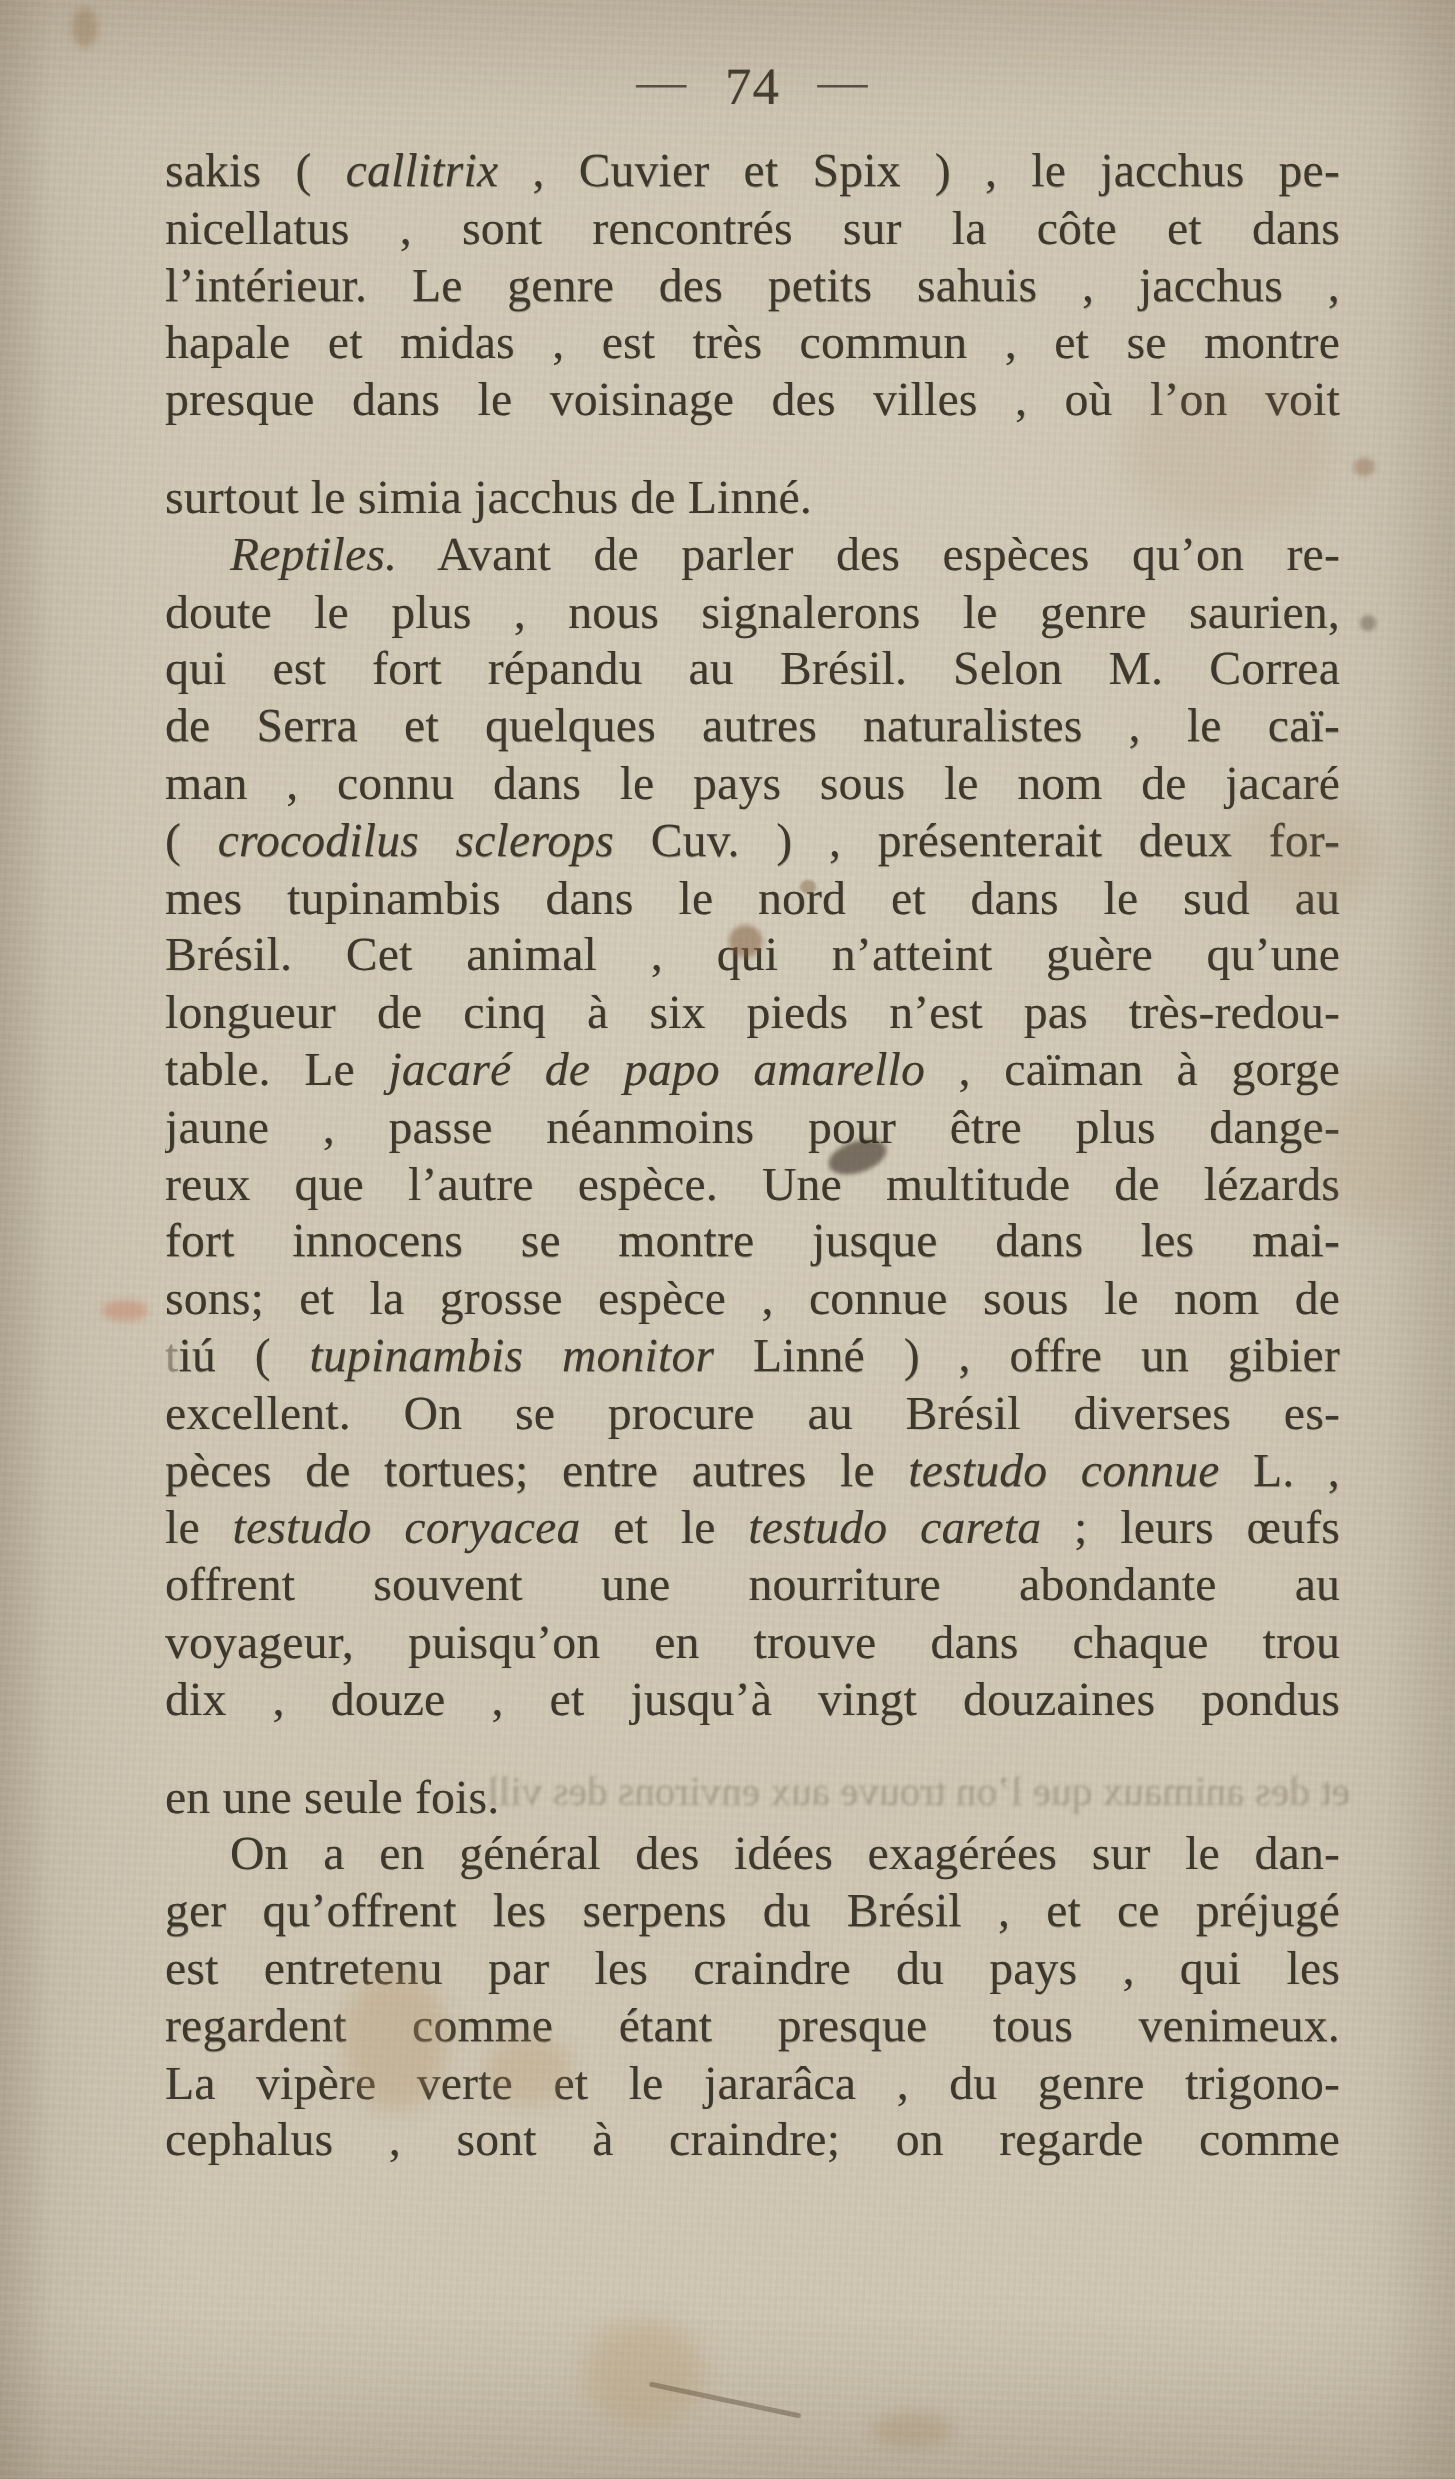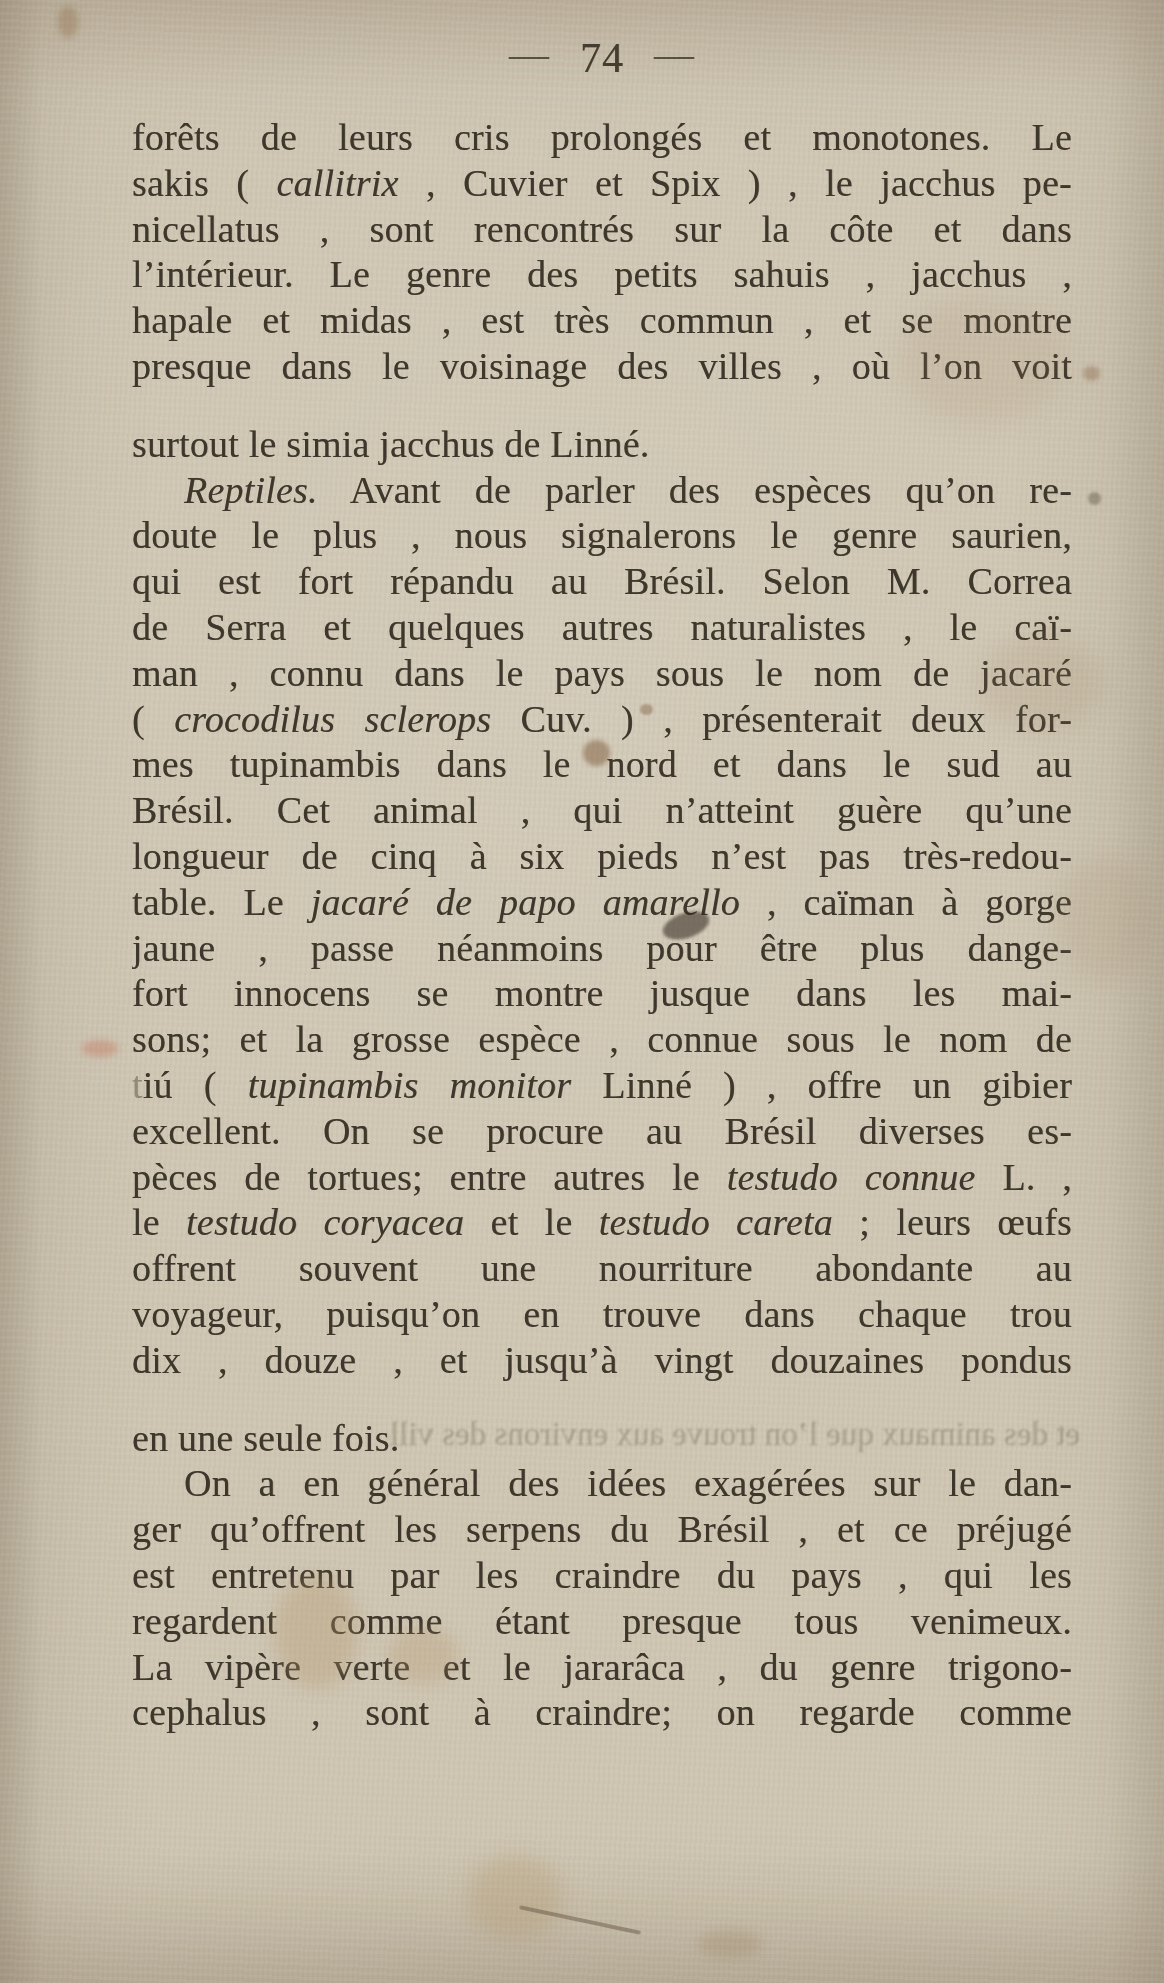--- a/index.html
+++ b/index.html
@@ -19,21 +19,21 @@
     box-shadow: inset 0 0 140px rgba(90,75,55,.28);
     color:#3e372c;
   }
   .grain{
     position:absolute;inset:0;pointer-events:none;
     background:
       repeating-linear-gradient(93deg, rgba(110,95,75,.045) 0 2px, rgba(110,95,75,0) 2px 5px),
       repeating-linear-gradient(2deg, rgba(255,252,240,.05) 0 3px, rgba(255,252,240,0) 3px 7px);
   }
   .header{
-    position:absolute;top:34px;left:132px;width:940px;
+    position:absolute;top:46px;left:132px;width:940px;
     text-align:center;font-size:42px;letter-spacing:1px;
     color:#453d30;
   }
   .header .dash{font-size:40px;position:relative;top:-5px;opacity:.85;}
   .header .num{margin:0 30px;text-shadow:0.4px 0.4px 0.6px rgba(62,55,44,.5);}
   .text-block{
     position:absolute;left:132px;top:115px;width:940px;
     font-size:38px;line-height:45.8px;letter-spacing:0.2px;
     text-shadow:0.35px 0.35px 0.6px rgba(62,55,44,.5);
   }
@@ -77,38 +77,38 @@
 <div class="page">
   <div class="grain"></div>
 
   <div class="header">
     <span class="dash">—</span><span class="num">74</span><span class="dash">—</span>
   </div>
 
   <div class="show-through">et des animaux que l’on trouve aux environs des villes</div>
 
   <div class="text-block">
-      <div class="line"><span>forêts de leurs cris prolongés et monotones. Le</span></div>
       <div class="line"><span>sakis ( </span><span class="it">callitrix</span><span> , Cuvier et Spix ) , le jacchus pe-</span></div>
       <div class="line"><span>nicellatus , sont rencontrés sur la côte et dans</span></div>
       <div class="line"><span>l’intérieur. Le genre des petits sahuis , jacchus ,</span></div>
       <div class="line"><span>hapale et midas , est très commun , et se montre</span></div>
       <div class="line"><span>presque dans le voisinage des villes , où l’on voit</span></div>
       <div class="line end"><span>surtout le simia jacchus de Linné.</span></div>
       <div class="line ind"><span class="it">Reptiles.</span><span> Avant de parler des espèces qu’on re-</span></div>
       <div class="line"><span>doute le plus , nous signalerons le genre saurien,</span></div>
       <div class="line"><span>qui est fort répandu au Brésil. Selon M. Correa</span></div>
       <div class="line"><span>de Serra et quelques autres naturalistes , le caï-</span></div>
       <div class="line"><span>man , connu dans le pays sous le nom de jacaré</span></div>
       <div class="line"><span>( </span><span class="it">crocodilus sclerops</span><span> Cuv. ) , présenterait deux for-</span></div>
       <div class="line"><span>mes tupinambis dans le nord et dans le sud au</span></div>
       <div class="line"><span>Brésil. Cet animal , qui n’atteint guère qu’une</span></div>
       <div class="line"><span>longueur de cinq à six pieds n’est pas très-redou-</span></div>
       <div class="line"><span>table. Le </span><span class="it">jacaré de papo amarello</span><span> , caïman à gorge</span></div>
       <div class="line"><span>jaune , passe néanmoins pour être plus dange-</span></div>
+      <div class="line"><span>reux que l’autre espèce. Une multitude de lézards</span></div>
       <div class="line"><span>fort innocens se montre jusque dans les mai-</span></div>
       <div class="line"><span>sons; et la grosse espèce , connue sous le nom de</span></div>
       <div class="line"><span class="fade">t</span><span>iú ( </span><span class="it">tupinambis monitor</span><span> Linné ) , offre un gibier</span></div>
       <div class="line"><span>excellent. On se procure au Brésil diverses es-</span></div>
       <div class="line"><span>pèces de tortues; entre autres le </span><span class="it">testudo connue</span><span> L. ,</span></div>
       <div class="line"><span>le </span><span class="it">testudo coryacea</span><span> et le </span><span class="it">testudo careta</span><span> ; leurs œufs</span></div>
       <div class="line"><span>offrent souvent une nourriture abondante au</span></div>
       <div class="line"><span>voyageur, puisqu’on en trouve dans chaque trou</span></div>
       <div class="line"><span>dix , douze , et jusqu’à vingt douzaines pondus</span></div>
       <div class="line end"><span>en une seule fois.</span></div>

